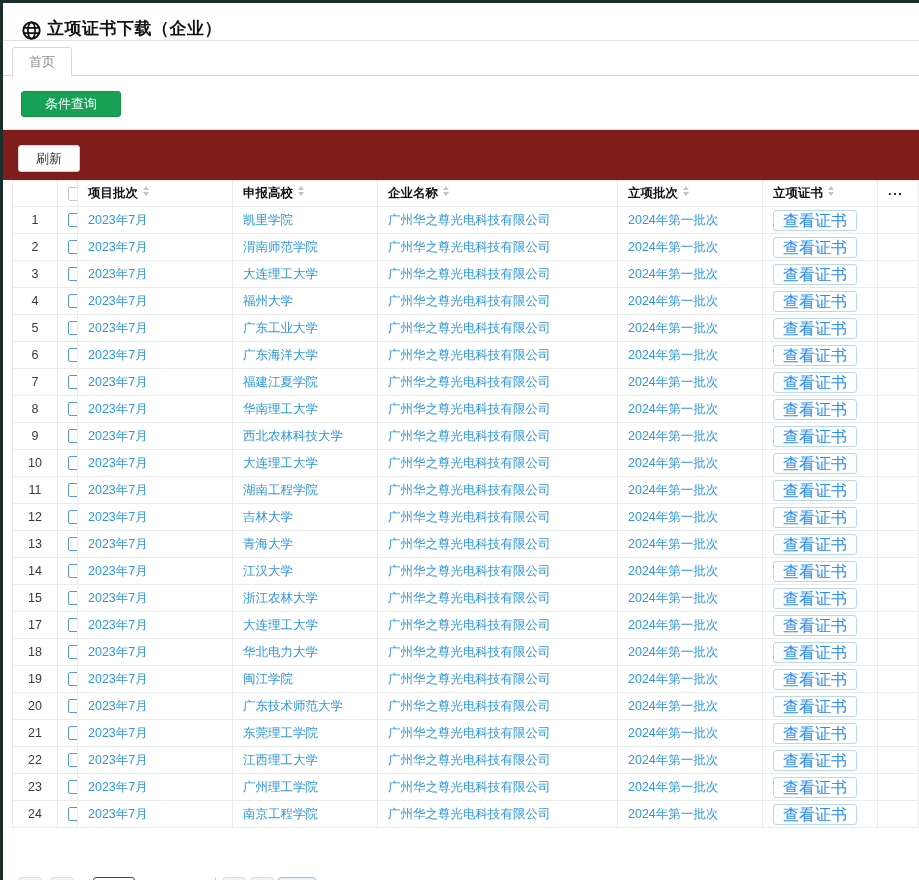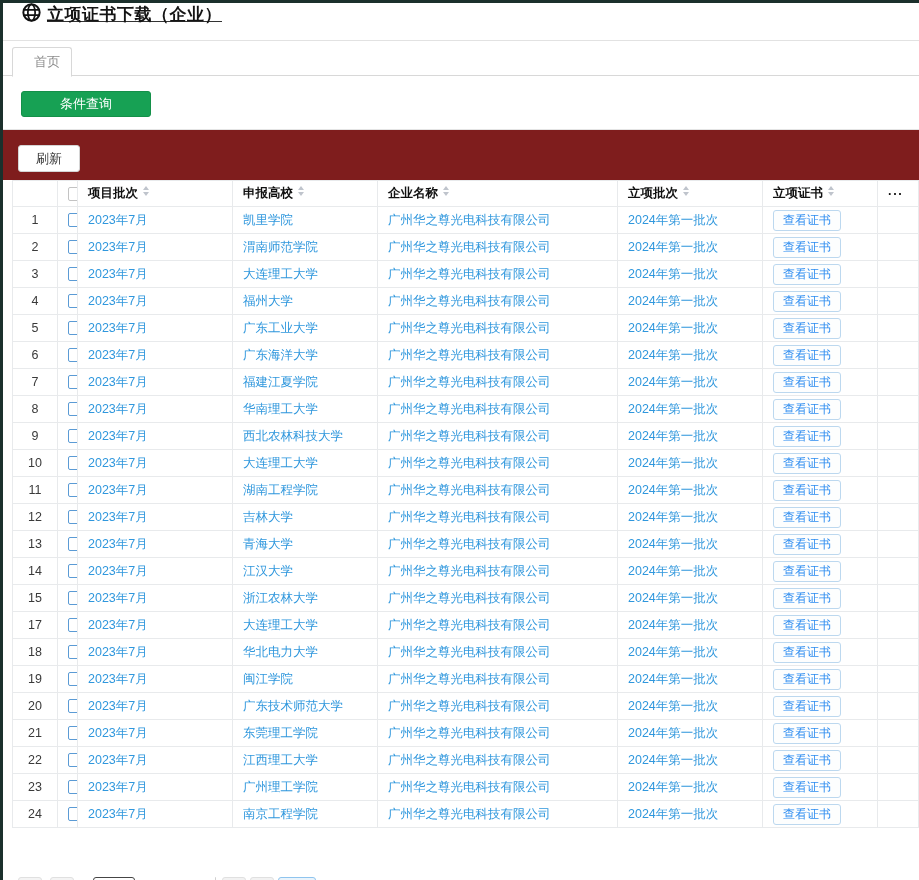--- a/index.html
+++ b/index.html
@@ -6,34 +6,34 @@
   body{
     width:919px;height:880px;position:relative;background:#fff;
     font-family:"Liberation Sans","DejaVu Sans",sans-serif;color:#333;
   }
   
   .edge-top{position:absolute;left:0;top:0;width:919px;height:3px;background:#1b302c;}
   .edge-left{position:absolute;left:0;top:0;width:3px;height:880px;background:#1b302c;}
 
   
   .titlebar{position:absolute;left:3px;top:3px;right:0;height:38px;background:#fff;
-    border-bottom:1px solid #e2e2e2;display:flex;align-items:flex-start;padding-left:19px;box-sizing:border-box;text-decoration:underline;}
+    border-bottom:1px solid #e2e2e2;display:flex;align-items:flex-end;padding-left:19px;box-sizing:border-box;}
   .titlebar .globe{display:inline-flex;margin-right:6px;}
   .titlebar h1{font-size:17px;font-weight:700;color:#141414;margin:0;letter-spacing:.5px;}
 
   
   .tabbar{position:absolute;left:3px;top:42px;right:0;height:34px;border-bottom:1px solid #d8d8d8;box-sizing:border-box;}
   .tab{position:absolute;left:9px;top:5px;height:29px;min-width:60px;background:#fff;
     border:1px solid #d8d8d8;border-bottom:1px solid #fff;border-radius:3px 3px 0 0;
-    display:flex;align-items:center;justify-content:flex-end;font-size:13px;color:#8d8d8d;
+    display:flex;align-items:center;justify-content:center;font-size:13px;color:#8d8d8d;
     padding:0 11px;box-sizing:border-box;z-index:2;top:5px;height:30px;cursor:pointer;}
 
   
   .query-section{position:absolute;left:3px;top:76px;right:0;height:54px;border-bottom:1px solid #e4e4e4;box-sizing:border-box;background:#fff;}
-  .btn-green{position:absolute;left:18px;top:15px;height:26px;padding:0 38px;
+  .btn-green{position:absolute;left:18px;top:15px;height:26px;padding:0 23px;
     background:#17a154;color:#fff;border:1px solid #149049;border-radius:3px;
     font-size:13px;display:flex;align-items:center;cursor:pointer;
     font-family:"Liberation Sans","DejaVu Sans",sans-serif;}
 
   
   .toolbar2{position:absolute;left:3px;top:130px;right:0;height:50px;background:#7f1d1d;}
   .btn-refresh{position:absolute;left:15px;top:15px;height:27px;padding:0 17px;
     background:#fff;color:#333;border:1px solid #d4d4d4;border-radius:3px;
     font-size:13px;display:flex;align-items:center;cursor:pointer;
     font-family:"Liberation Sans","DejaVu Sans",sans-serif;}
@@ -51,21 +51,21 @@
   .link{color:#2f97dd;cursor:pointer;}
   .sort{display:inline-block;vertical-align:1px;margin-left:5px;}
   .sort i{display:block;width:0;height:0;border-left:3.5px solid transparent;border-right:3.5px solid transparent;}
   .sort .up{border-bottom:4px solid #bfc4cc;margin-bottom:2px;}
   .sort .dn{border-top:4px solid #bfc4cc;}
   th.more{color:#3a3a3a;font-weight:700;text-align:center;font-size:13px;letter-spacing:1px;padding:0;cursor:pointer;}
   input.cb{appearance:none;-webkit-appearance:none;width:14px;height:14px;margin:0;
     border:1px solid #5b9bd5;border-radius:2px;background:#fff;vertical-align:middle;cursor:pointer;}
   input.cb.gray{border-color:#c3c3c3;}
   .btn-cert{display:inline-block;padding:2px 9px;border:1px solid #bcd8ef;border-radius:3px;
-    color:#2d8cf0;background:#fdfefe;font-size:12px;cursor:pointer;line-height:15px;
+    color:#2d8cf0;background:#fdfefe;font-size:16px;cursor:pointer;line-height:15px;
     font-family:"Liberation Sans","DejaVu Sans",sans-serif;}
 
   
   .pager{position:absolute;left:12px;top:876px;width:906px;height:4px;background:#fff;overflow:hidden;}
   .pager span{position:absolute;top:1px;height:26px;box-sizing:border-box;border-radius:3px;}
   .pg1{left:6px;width:24px;background:#f4f4f4;border:1px solid #e0e0e0;}
   .pg2{left:38px;width:24px;background:#f4f4f4;border:1px solid #e0e0e0;}
   .pg3{left:81px;width:42px;background:#fff;border:1px solid #454545;}
   .pgsep{left:203px;width:1px;background:#d0d0d0;border:none;border-radius:0;}
   .pg4{left:210px;width:24px;background:#f2f2f2;border:1px solid #e0e0e0;}

